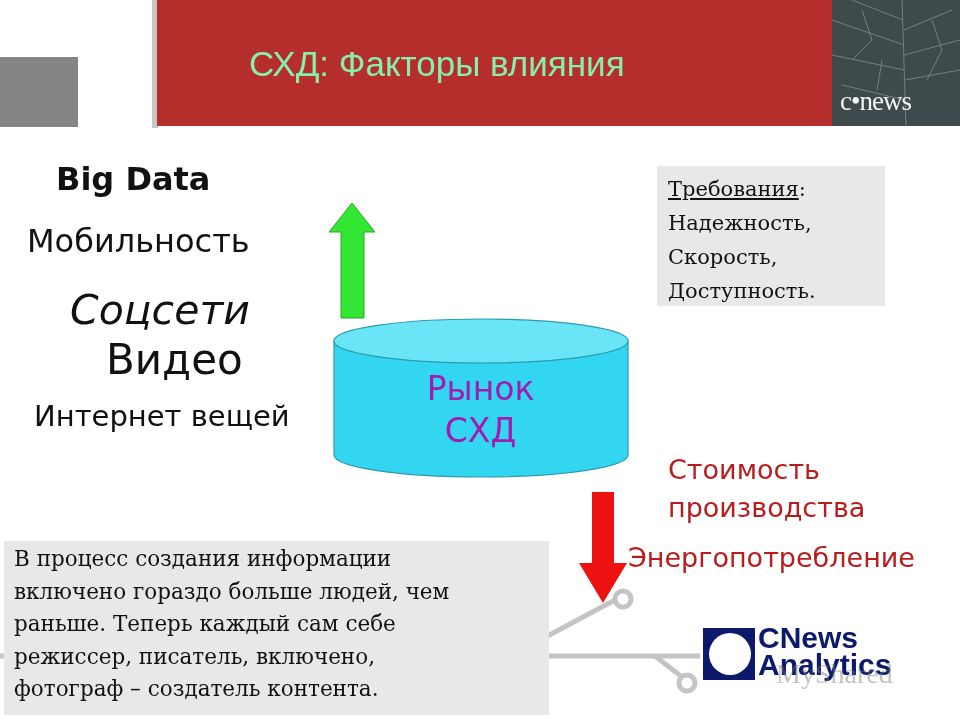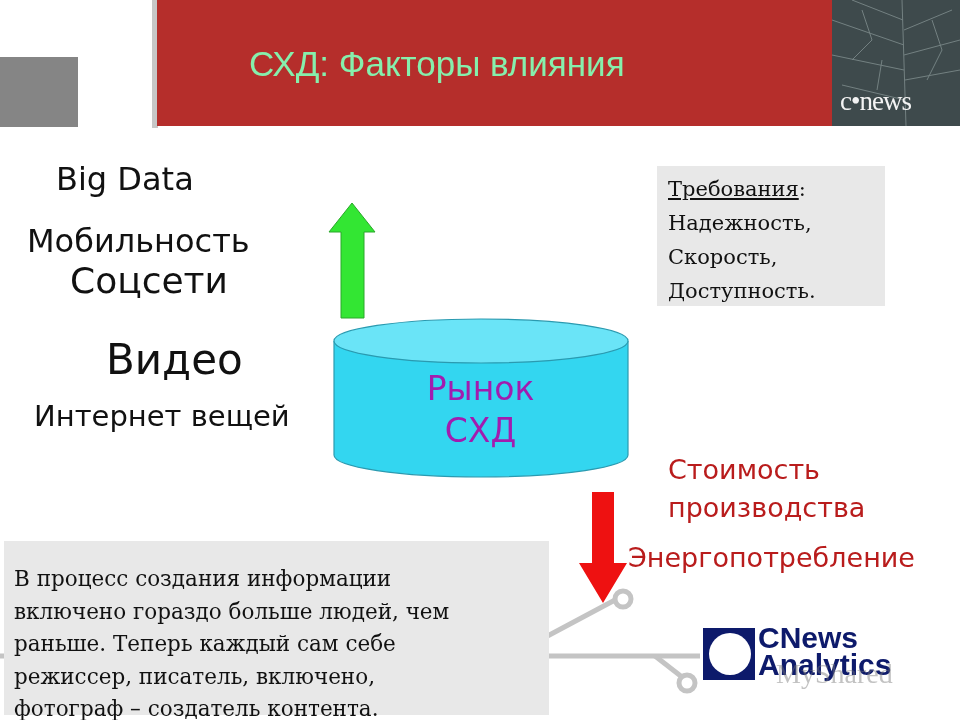--- a/index.html
+++ b/index.html
@@ -8,42 +8,42 @@
 
     .gray-square { position: absolute; left: 0; top: 57px; width: 78px; height: 70px; background: #858585; }
     .header-shadow { position: absolute; left: 152px; top: 0; width: 6px; height: 128px; background: #c7c7c7; }
     .header { position: absolute; left: 157px; top: 0; width: 675px; height: 126px; background: #b52e2b; }
     .header-title { position: absolute; left: 92px; top: 44px; font-family: "Liberation Sans", sans-serif; font-size: 35px; color: #86efac; white-space: nowrap; }
     .leaf-panel { position: absolute; left: 832px; top: 0; width: 128px; height: 126px; background: #3e4a4c; overflow: hidden; text-align: right; }
     .leaf-panel svg { position: absolute; left: 0; top: 0; }
     .cnews-logo { position: absolute; left: 8px; top: 86px; font-family: "Liberation Serif", serif; font-size: 27px; color: #f3f3f3; letter-spacing: -1px; }
 
     .left-item { position: absolute; white-space: nowrap; color: #111; font-family: "DejaVu Sans", sans-serif; }
-    .bigdata { left: 56px; top: 160px; font-size: 32px; font-weight: normal; }
+    .bigdata { left: 56px; top: 160px; font-size: 32px; font-weight: bold; }
     .mobile { left: 27px; top: 222px; font-size: 32px; }
-    .social { left: 70px; top: 260px; font-size: 36px; }
+    .social { left: 70px; top: 286px; font-size: 41px; font-style: italic; }
     .video { left: 106px; top: 335px; font-size: 42px; }
     .iot { left: 34px; top: 399px; font-size: 29px; }
 
     .arrow-up { position: absolute; left: 328px; top: 202px; }
     .arrow-down { position: absolute; left: 578px; top: 491px; }
 
     .cylinder { position: absolute; left: 333px; top: 317px; }
     .cyl-label { position: absolute; left: 333px; top: 368px; width: 295px; text-align: center; font-size: 33px; line-height: 42px; color: #a21caf; font-family: "DejaVu Sans", sans-serif; }
 
     .req-box { position: absolute; left: 657px; top: 166px; width: 228px; height: 140px; background: #e8e8e8; padding: 6px 0 0 11px; font-family: "DejaVu Serif", serif; font-size: 21px; line-height: 34px; color: #111; }
     .req-box .req-title { text-decoration: underline; text-align: center; }
 
     .right-item { position: absolute; white-space: nowrap; font-size: 27px; color: #b91c1c; font-family: "DejaVu Sans", sans-serif; }
     .cost { left: 668px; top: 451px; line-height: 38px; }
     .energy { left: 628px; top: 542px; }
 
     .circuit { position: absolute; left: 0; top: 560px; }
 
-    .info-box { position: absolute; left: 4px; top: 541px; width: 545px; height: 174px; background: #e8e8e8; padding: 22px 0 0 10px; font-family: "DejaVu Serif", serif; font-size: 21.5px; line-height: 32.5px; color: #111; }
+    .info-box { position: absolute; left: 4px; top: 541px; width: 545px; height: 174px; background: #e8e8e8; padding: 2px 0 0 10px; font-family: "DejaVu Serif", serif; font-size: 21.5px; line-height: 32.5px; color: #111; }
 
     .cna-logo { position: absolute; left: 703px; top: 628px; width: 52px; height: 52px; background: #0d1a6b; }
     .cna-logo .circle { position: absolute; left: 6px; top: 5px; width: 42px; height: 42px; border-radius: 50%; background: #ffffff; }
     .cna-text { position: absolute; left: 758px; top: 624px; font-family: "Liberation Sans", sans-serif; font-weight: bold; font-size: 30px; line-height: 27px; color: #0d1a6b; }
     .watermark { position: absolute; left: 776px; top: 658px; font-family: Liberation Serif, serif; font-size: 28px; color: rgba(120,120,120,0.45); white-space: nowrap; }
   </style>
 </head>
 <body>
 
 <div class="gray-square"></div>

